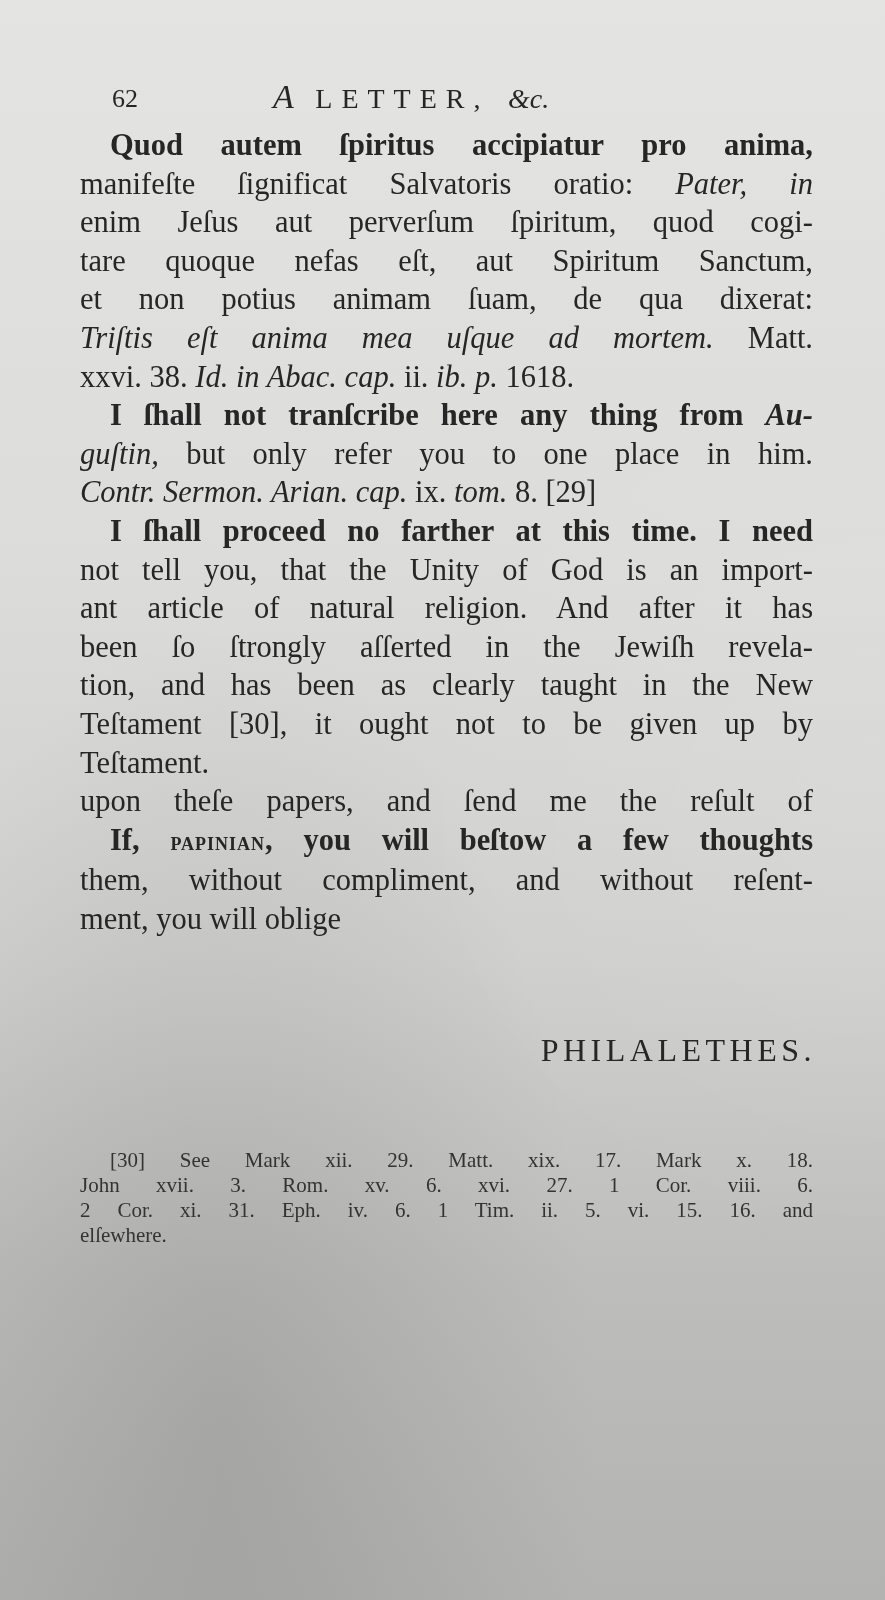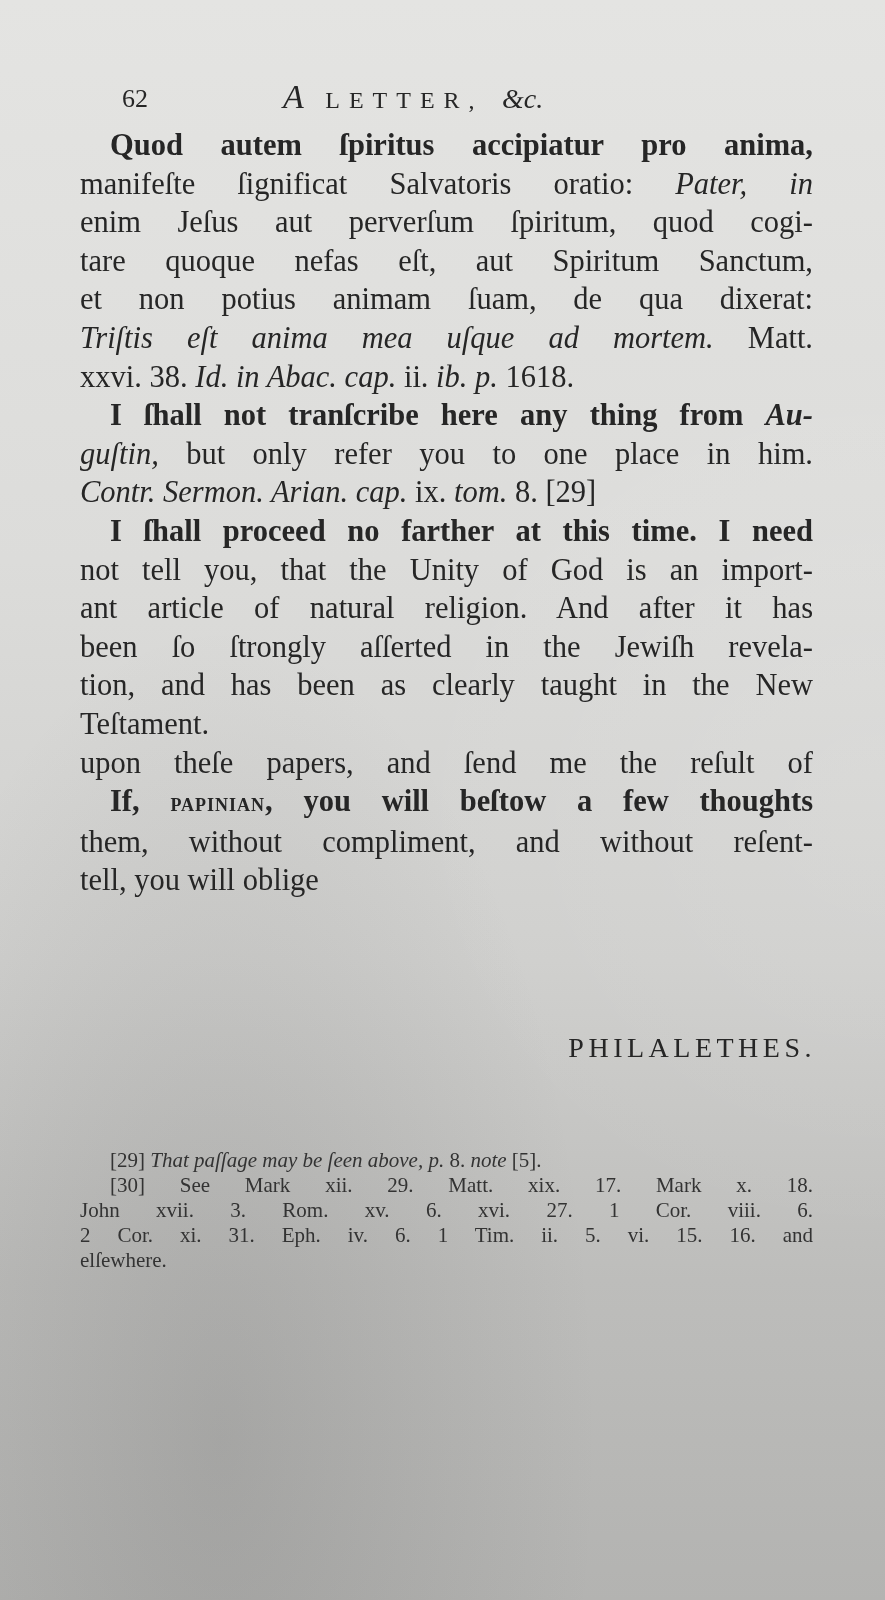--- a/index.html
+++ b/index.html
@@ -11,44 +11,44 @@
     position: relative;
   }
   .page { position: absolute; left: 0; top: 0; width: 885px; height: 1600px; }
   .vignette {
     position: absolute; inset: 0; pointer-events: none;
     background:
       radial-gradient(ellipse at 25% 90%, rgba(80,80,80,0.18) 0%, rgba(80,80,80,0) 40%),
       radial-gradient(ellipse at 100% 50%, rgba(255,255,255,0.10) 0%, rgba(255,255,255,0) 40%);
   }
   .running-head {
-    position: absolute; top: 78px; left: 118px; width: 720px; height: 40px;
+    position: absolute; top: 78px; left: 108px; width: 720px; height: 40px;
   }
   .folio { position: absolute; left: 4px; top: 6px; font-size: 26px; }
   .head-title {
     position: absolute; left: 165px; top: 0; font-size: 30px; letter-spacing: 7px;
   }
   .head-title .cap-a { font-style: italic; font-size: 34px; }
-  .head-title .sc { font-size: 24px; letter-spacing: 9px; }
+  .head-title .sc { font-size: 28px; letter-spacing: 9px; }
   .head-title .etc { font-style: italic; letter-spacing: 0; font-size: 28px; margin-left: 4px; }
 
   .body-text {
     position: absolute; left: 80px; top: 126px; width: 733px;
     font-size: 30.5px; line-height: 38.6px;
     text-align: justify;
   }
   .line { display: block; white-space: nowrap; text-align-last: justify; text-align: justify; }
   .line.last { text-align-last: left; }
   .indent { padding-left: 30px; font-weight: bold; }
   .it { font-style: italic; }
   .smallcaps { font-variant: small-caps; font-size: 26px; letter-spacing: 1px; }
 
   .signature {
     position: absolute; top: 1032px; left: 416px; width: 400px;
-    font-size: 28px; letter-spacing: 4.5px; text-align: right;
+    font-size: 32px; letter-spacing: 4.5px; text-align: right;
   }
 
   .footnotes {
     position: absolute; left: 80px; top: 1148px; width: 733px;
     font-size: 21px; line-height: 25px; color: #333;
   }
   .footnotes .fn-line { display: block; white-space: nowrap; text-align: justify; text-align-last: justify; }
   .footnotes .fn-line.last { text-align-last: left; }
   .fn-indent { padding-left: 30px; }
 </style>
@@ -84,37 +84,35 @@
       <span class="line"><span class="it">guſtin,</span><span> but only refer you to one place in him.</span></span>
       <span class="line last"><span class="it">Contr. Sermon. Arian. cap.</span><span> ix. </span><span class="it">tom.</span><span> 8. [29]</span></span>
     </div>
 
     <div>
       <span class="line indent"><span>I ſhall proceed no farther at this time. I need</span></span>
       <span class="line"><span>not tell you, that the Unity of God is an import-</span></span>
       <span class="line"><span>ant article of natural religion. And after it has</span></span>
       <span class="line"><span>been ſo ſtrongly aſſerted in the Jewiſh revela-</span></span>
       <span class="line"><span>tion, and has been as clearly taught in the New</span></span>
+      <span class="line"><span>Teſtament [30], it ought not to be given up by</span></span>
       <span class="line last"><span>Teſtament.</span></span>
     </div>
 
     <div>
       <span class="line"><span>upon theſe papers, and ſend me the reſult of</span></span>
       <span class="line indent"><span>If, </span><span class="smallcaps">papinian</span><span>, you will beſtow a few thoughts</span></span>
       <span class="line"><span>them, without compliment, and without reſent-</span></span>
-      <span class="line last"><span>tell, you will oblige</span></span>
+      <span class="line last"><span>ment, you will oblige</span></span>
     </div>
   </div>
 
   <div class="signature">PHILALETHES.</div>
 
   <div class="footnotes">
-    <div>
-      <span class="fn-line last fn-indent"><span>[29] </span><span class="it">That paſſage may be ſeen above, p.</span><span> 8. </span><span class="it">note</span><span> [5].</span></span>
-    </div>
     <div>
       <span class="fn-line fn-indent">[30] See Mark xii. 29. Matt. xix. 17. Mark x. 18.</span>
       <span class="fn-line">John xvii. 3. Rom. xv. 6. xvi. 27. 1 Cor. viii. 6.</span>
       <span class="fn-line">2 Cor. xi. 31. Eph. iv. 6. 1 Tim. ii. 5. vi. 15. 16. and</span>
       <span class="fn-line last">elſewhere.</span>
     </div>
   </div>
 </div>
 
 </body></html>

